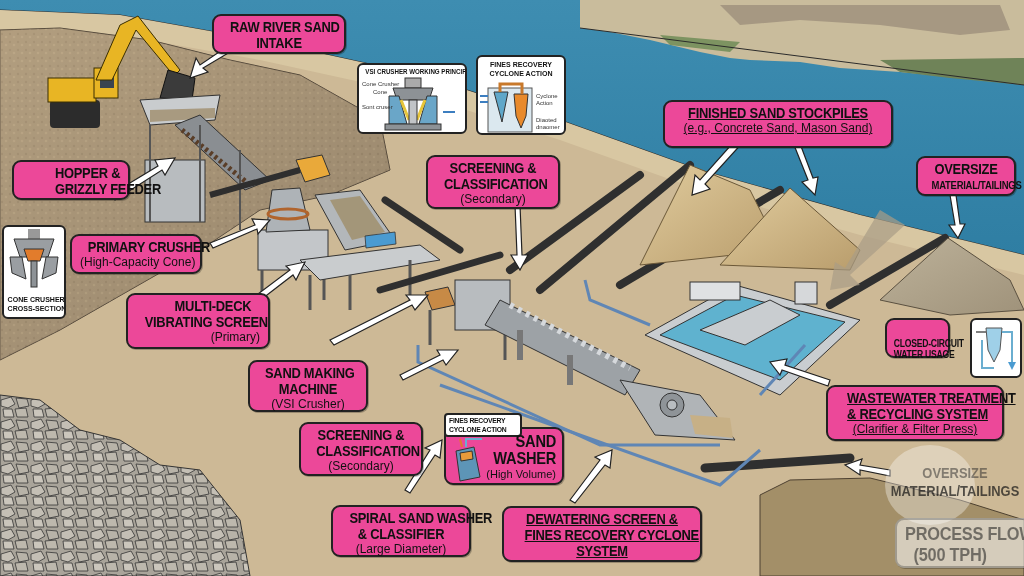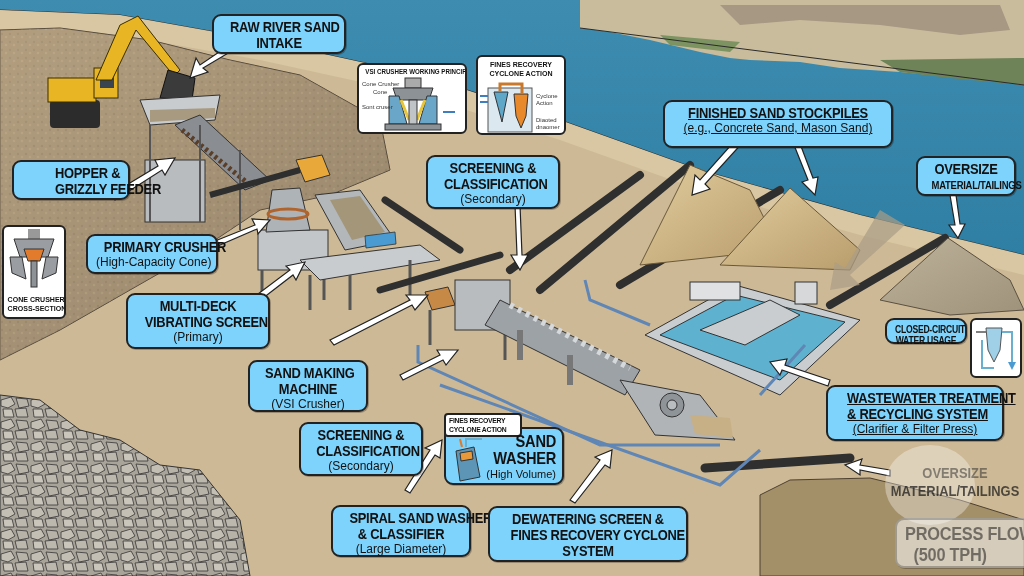--- a/index.html
+++ b/index.html
@@ -1,20 +1,20 @@
 <!DOCTYPE html>
 <html><head>
 <meta charset="utf-8">
 <style>
   * { box-sizing: border-box; margin: 0; padding: 0; }
   html, body { width: 1024px; height: 576px; overflow: hidden; background: #c9b596; }
   body { position: relative; font-family: "Liberation Sans", sans-serif; }
   #scene { position: absolute; left: 0; top: 0; width: 1024px; height: 576px; }
   .callout {
-    position: absolute; background: #7dd3fc; border: 2px solid #222;
+    position: absolute; background: #ec4899; border: 2px solid #222;
     border-radius: 9px; text-align: center; color: #111;
     box-shadow: 1px 1px 0 rgba(0,0,0,0.25); padding: 3px 8px;
     font-family: "Liberation Sans", sans-serif;
   }
   .callout .t { font-weight: bold; font-size: 15px; line-height: 16px; letter-spacing: -0.3px; display: block; transform: scaleX(0.86); transform-origin: center; white-space: nowrap; }
   .callout .s { font-size: 12px; line-height: 14px; display: block; white-space: nowrap; }
   .callout.small .t { font-size: 10px; line-height: 11px; }
   .callout.ghost { background: rgba(255,255,255,0.55); border-color: rgba(60,60,60,0.35); color: rgba(30,30,30,0.55); }
   .inset { position: absolute; background: #fff; border: 2px solid #222; border-radius: 6px; overflow: hidden; }
   .inset .ttl { font-weight: bold; font-size: 8px; line-height: 9px; text-align: center; display: block; color: #111; transform: scaleX(0.88); white-space: nowrap; }
@@ -200,26 +200,26 @@
     <path d="M10 12 L50 12 L44 30 L16 30Z" fill="#9a9ea2" stroke="#333"></path>
     <path d="M20 22 L40 22 L36 34 L24 34Z" fill="#e27c2c" stroke="#333"></path>
     <path d="M6 30 L18 30 L22 52 L8 46Z" fill="#9a9ea2" stroke="#333"></path>
     <path d="M54 30 L42 30 L38 52 L52 46Z" fill="#9a9ea2" stroke="#333"></path>
     <rect x="27" y="34" width="6" height="26" fill="#8d9296" stroke="#333"></rect>
   </svg>
   <span class="ttl">CONE CRUSHER</span>
   <span class="ttl">CROSS-SECTION</span>
 </div>
 
-<div class="callout" style="left:70px;top:234px;width:132px;height:40px;margin-left:16px;">
+<div class="callout" style="left:70px;top:234px;width:132px;height:40px;">
   <span class="t">PRIMARY CRUSHER</span>
   <span class="s">(High-Capacity Cone)</span>
 </div>
 
-<div class="callout" style="left:126px;top:293px;width:144px;height:56px;">
+<div class="callout" style="left:126px;top:293px;width:144px;height:56px;text-align:right;">
   <span class="t">MULTI-DECK</span>
   <span class="t">VIBRATING SCREEN</span>
   <span class="s">(Primary)</span>
 </div>
 
 <div class="inset" style="left:357px;top:63px;width:110px;height:71px;">
   <span class="ttl" style="font-size:7px;margin-top:2px;">VSI CRUSHER WORKING PRINCIPLE</span>
   <svg width="106" height="58" viewBox="0 0 106 58">
     <rect x="46" y="2" width="16" height="10" fill="#aaa" stroke="#333"></rect>
     <path d="M34 12 L74 12 L70 24 L38 24Z" fill="#8d9296" stroke="#333"></path>
@@ -297,27 +297,27 @@
     <span class="s" style="font-size:11px;">(High Volume)</span>
   </div>
 </div>
 
 <div class="callout" style="left:331px;top:505px;width:140px;height:52px;">
   <span class="t">SPIRAL SAND WASHER</span>
   <span class="t">&amp; CLASSIFIER</span>
   <span class="s">(Large Diameter)</span>
 </div>
 
-<div class="callout" style="left:488px;top:506px;width:200px;height:56px;">
+<div class="callout" style="left:502px;top:506px;width:200px;height:56px;text-decoration:underline;">
   <span class="t">DEWATERING SCREEN &amp;</span>
   <span class="t">FINES  RECOVERY CYCLONE</span>
   <span class="t">SYSTEM</span>
 </div>
 
-<div class="callout small" style="left:885px;top:318px;width:82px;height:26px;padding:4px 3px;">
+<div class="callout small" style="left:885px;top:318px;width:65px;height:26px;padding:18px 3px;">
   <span class="t">CLOSED-CIRCUIT</span>
   <span class="t">WATER USAGE</span>
 </div>
 <div class="inset" style="left:970px;top:318px;width:52px;height:60px;">
   <svg width="48" height="56" viewBox="0 0 48 56">
     <path d="M14 8 L30 8 L28 30 L22 42 L16 30Z" fill="#9fd0e8" stroke="#555"></path>
     <path d="M30 12 L40 12 L40 44" fill="none" stroke="#6aaed0" stroke-width="2"></path>
     <path d="M36 42 L44 42 L40 50Z" fill="#4a9bd1"></path>
     <path d="M10 20 L10 48 L22 48" fill="none" stroke="#6aaed0" stroke-width="2"></path>
     <path d="M4 12 L14 12" stroke="#555" stroke-width="1.5"></path>

